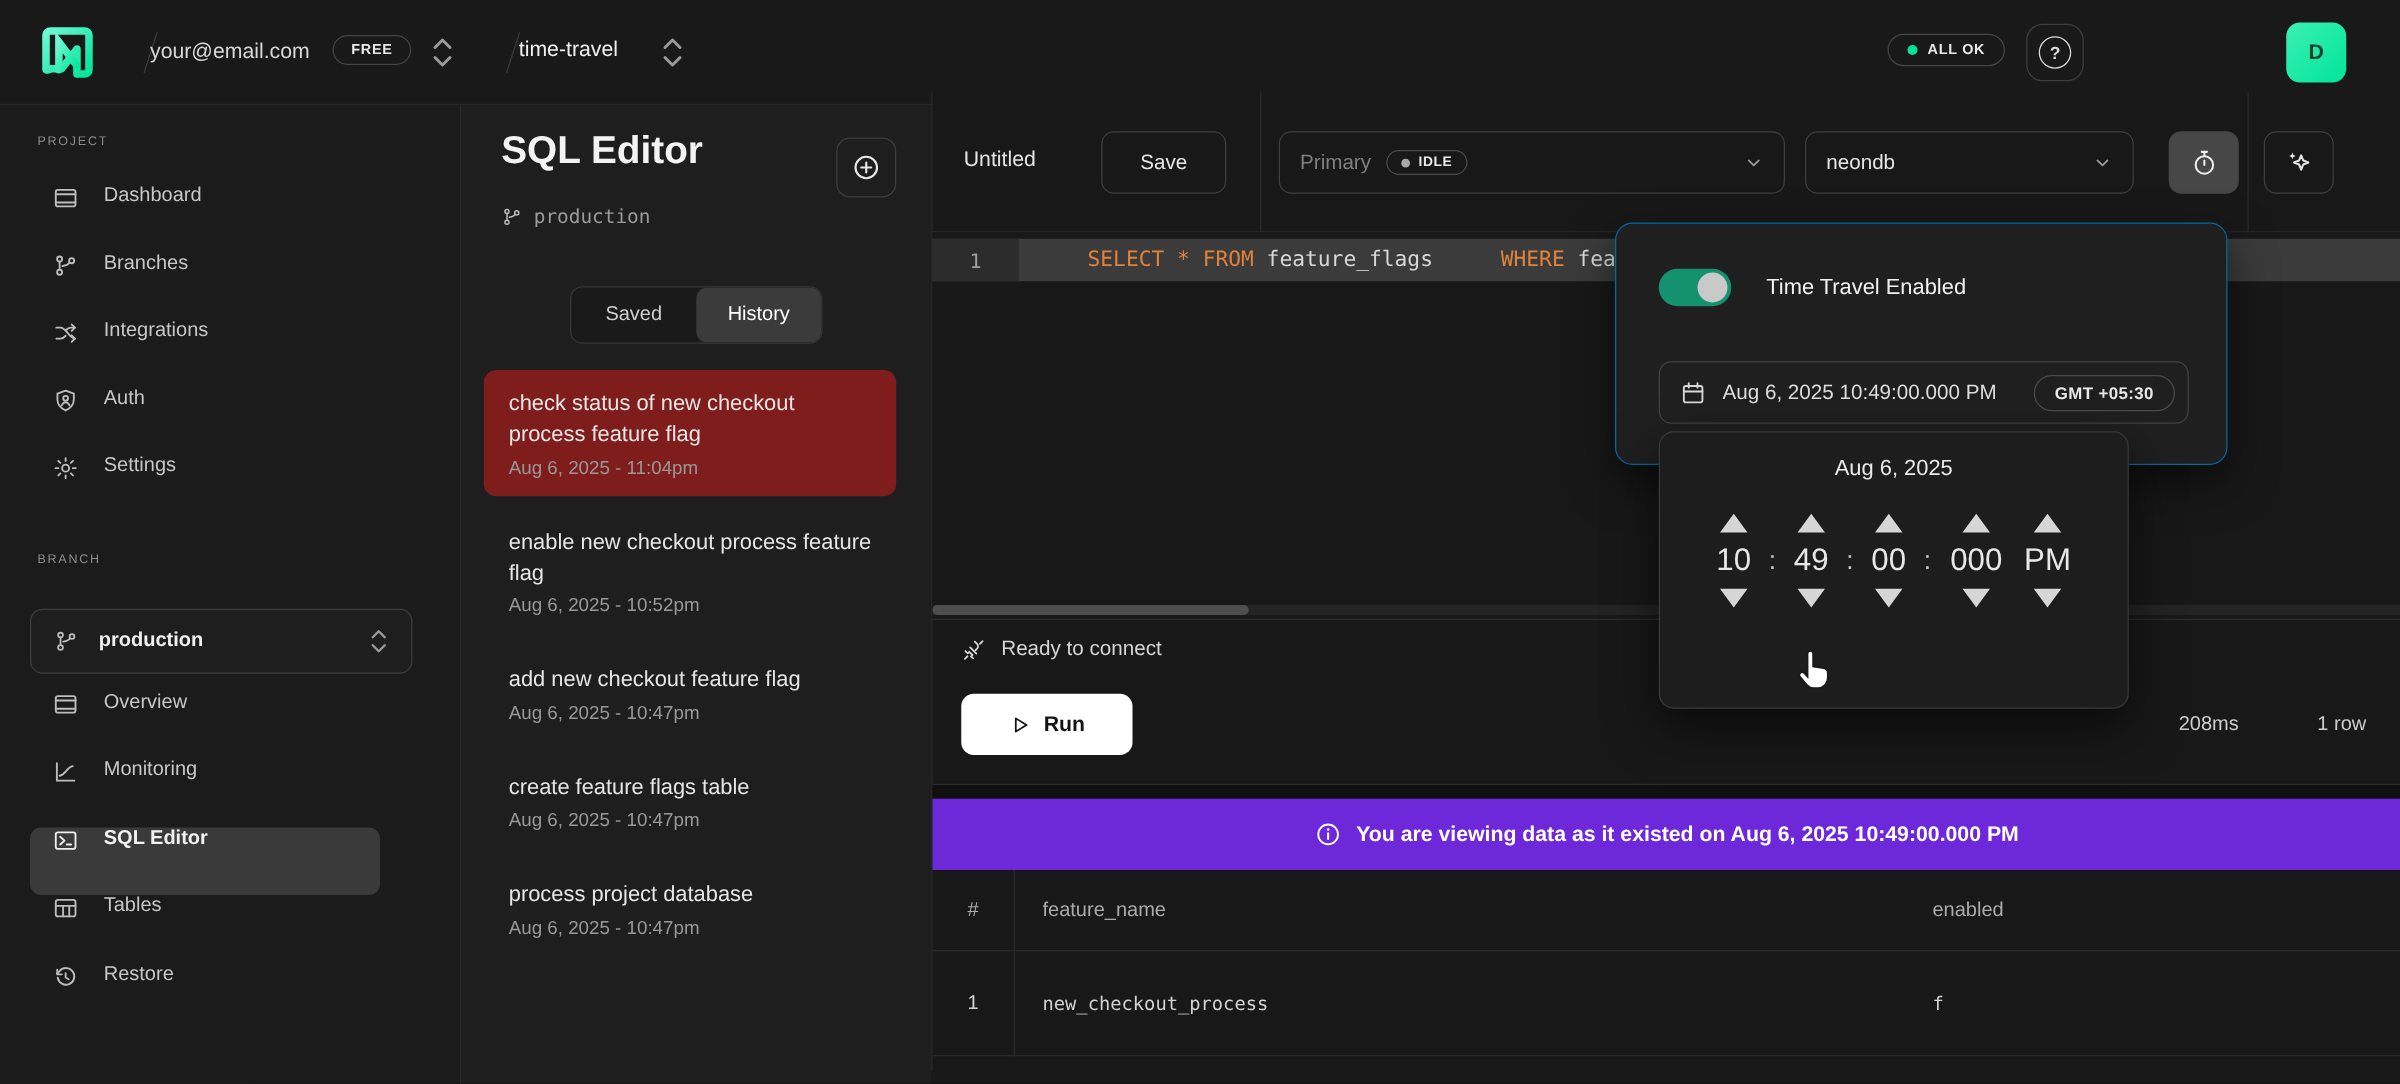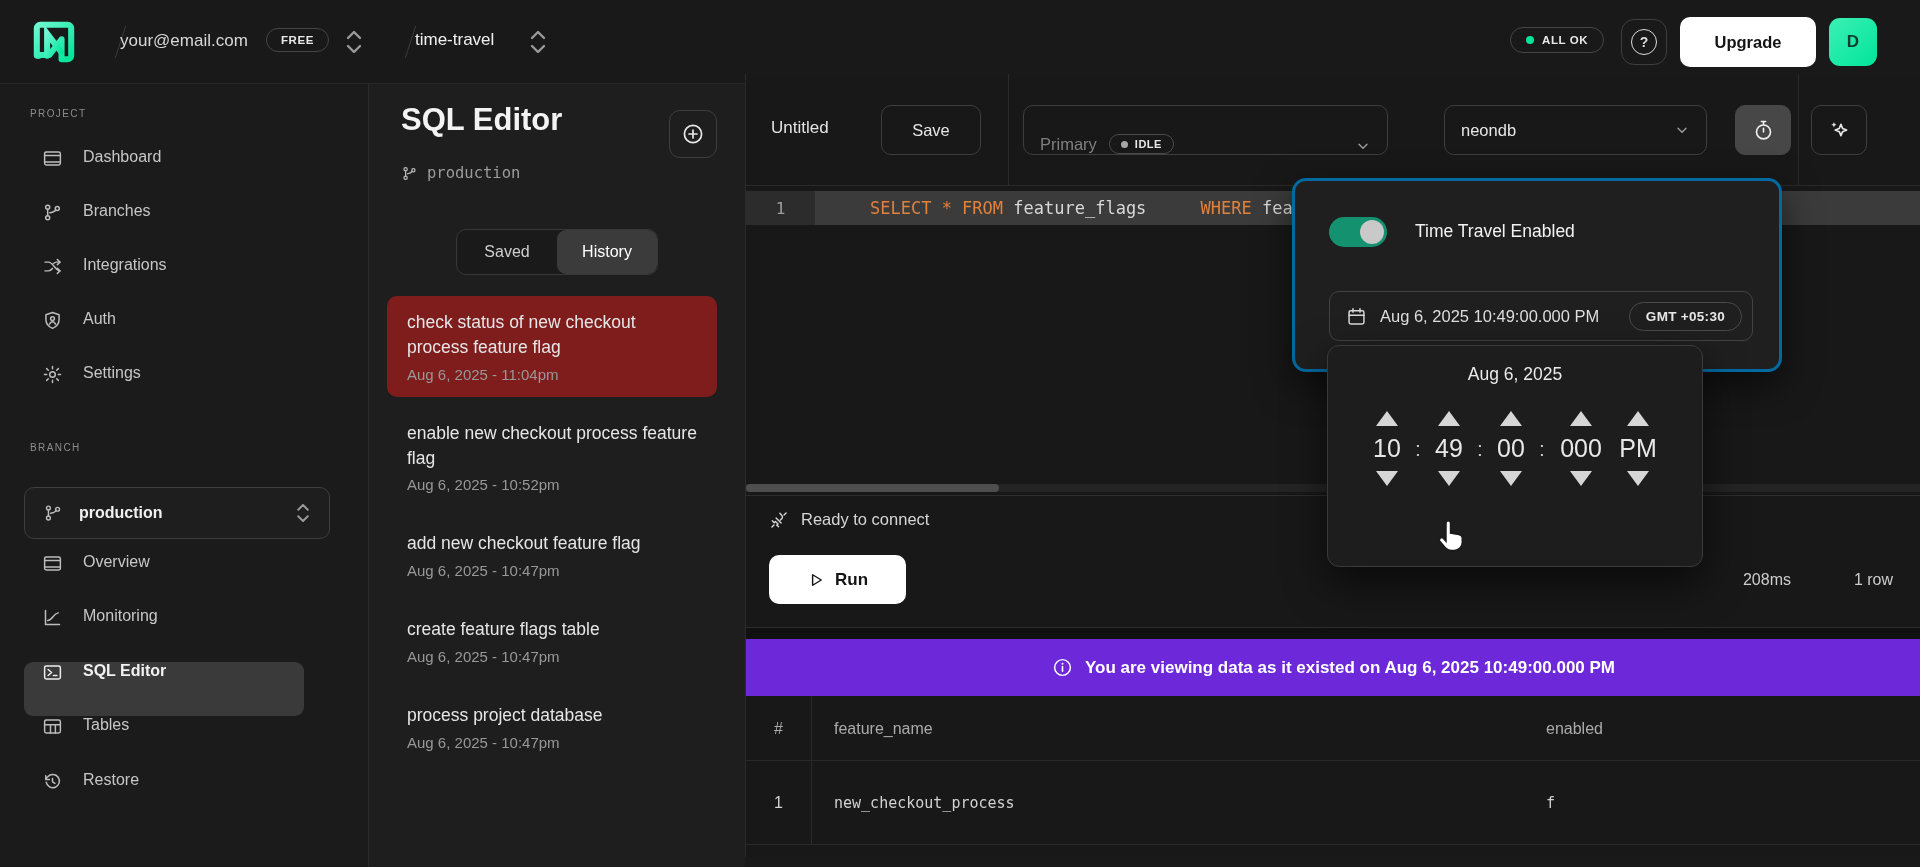--- a/index.html
+++ b/index.html
@@ -67,21 +67,21 @@
   
   .main { position:absolute; left:745px; top:74px; width:1175px; height:783px; background:#181818;
     border-left:1px solid #2a2a2a; }
   .toolbar { position:absolute; left:0; top:0; width:1175px; height:112px; border-bottom:1px solid #2a2a2a; }
   .untitled { position:absolute; left:25px; top:44px; font-size:17px; color:#e3e3e3; }
   .save-btn { position:absolute; left:135px; top:31px; width:100px; height:50px; border:1px solid #3e3e3e;
     border-radius:10px; background:none; color:#e6e6e6; font-size:16.5px; }
   .vdiv { position:absolute; top:0; width:1px; height:112px; background:#2a2a2a; }
   .select { position:absolute; top:31px; height:50px; border:1px solid #3e3e3e; border-radius:10px;
     display:flex; align-items:center; gap:12px; padding:0 16px; }
-  .sel-primary { left:277px; width:365px; color:#7f7f7f; font-size:16.5px;align-items:flex-end; }
+  .sel-primary { left:277px; width:405px; color:#7f7f7f; font-size:16.5px; }
   .idle-pill { display:inline-flex; align-items:center; gap:7px; border:1px solid #4a4a4a; border-radius:999px;
     padding:3px 11px; font-size:11px; font-weight:bold; letter-spacing:.5px; color:#e8e8e8; }
   .sel-db { left:698px; width:263px; color:#e6e6e6; font-size:16.5px;text-align:center; }
   .spacer { flex:1; }
   .icon-btn { position:absolute; top:31px; width:56px; height:50px; border-radius:10px;
     display:flex; align-items:center; justify-content:center; border:1px solid #3e3e3e; background:none; color:#e8e8e8; }
   .timer-btn { left:989px; background:#474747; border-color:#474747; }
   .spark-btn { left:1065px; }
 
   .code-area { position:absolute; left:0; top:112px; width:1175px; height:309px; background:#181818; }
@@ -115,21 +115,21 @@
   .col-div { position:absolute; left:65px; top:622px; width:1px; height:149px; background:#292929; }
   .c-idx { position:absolute; left:0; width:65px; text-align:center; }
   .c-name { position:absolute; left:88px; }
   .c-en { position:absolute; left:800px; }
   .vcenter-h { top:0; height:65px; display:flex; align-items:center; }
   .vcenter-r { top:0; height:84px; display:flex; align-items:center; }
   .cellmono { font-family:"DejaVu Sans Mono", monospace; font-size:15px; }
 
   
   .ttpopup { position:absolute; left:1292px; top:178px; width:490px; height:194px; background:#1f1f1f;
-    border:3px solid #0369a1; border-radius:14px; box-shadow:0 14px 36px rgba(0,0,0,.55); z-index:20; }
+    border:1px solid #0369a1; border-radius:14px; box-shadow:0 14px 36px rgba(0,0,0,.55); z-index:20; }
   .toggle { position:absolute; left:34px; top:36px; width:58px; height:30px; border-radius:15px; background:#14916f; }
   .toggle .knob { position:absolute; left:31px; top:3px; width:24px; height:24px; border-radius:50%; background:#c9c9c9; }
   .tt-label { position:absolute; left:120px; top:40px; font-size:17.5px; color:#f2f2f2; }
   .dt-input { position:absolute; left:34px; top:110px; width:424px; height:50px; border:1px solid #434343;
     border-radius:10px; display:flex; align-items:center; gap:13px; padding:0 10px 0 16px; }
   .dt-value { flex:1; font-size:16.5px; color:#dedede; white-space:nowrap; overflow:hidden; }
   .gmt-pill { flex:none; border:1px solid #4a4a4a; border-radius:999px; padding:6px 16px;
     font-size:13.5px; font-weight:bold; color:#e8e8e8; letter-spacing:.3px; }
 
   .picker { position:absolute; left:1327px; top:345px; width:376px; height:222px; background:#1d1d1d;
@@ -176,21 +176,20 @@
       <path d="M4 9l6-6 6 6 M4 17l6 6 6-6" fill="none" stroke="currentColor" stroke-width="2.4" stroke-linecap="round" stroke-linejoin="round"></path>
     </svg>
 
     <span class="pill allok-pill">
       <span class="dot" style="background:#00e599"></span>
       <span>ALL OK</span>
     </span>
     <div class="help-btn">
       <span class="help-circ">?</span>
     </div>
-    <button class="upgrade-btn">Upgrade</button>
     <div class="avatar">D</div>
   </div>
 
   <div class="sidebar">
     <div class="side-label" style="top:24px">PROJECT</div>
 
     <div class="side-item" style="top:64px">
       <svg class="ic" width="21" height="21" viewBox="0 0 24 24">
         <rect x="3" y="4.5" width="18" height="15" rx="2"></rect>
           <path d="M3 8.5h18 M3 16h18"></path>

